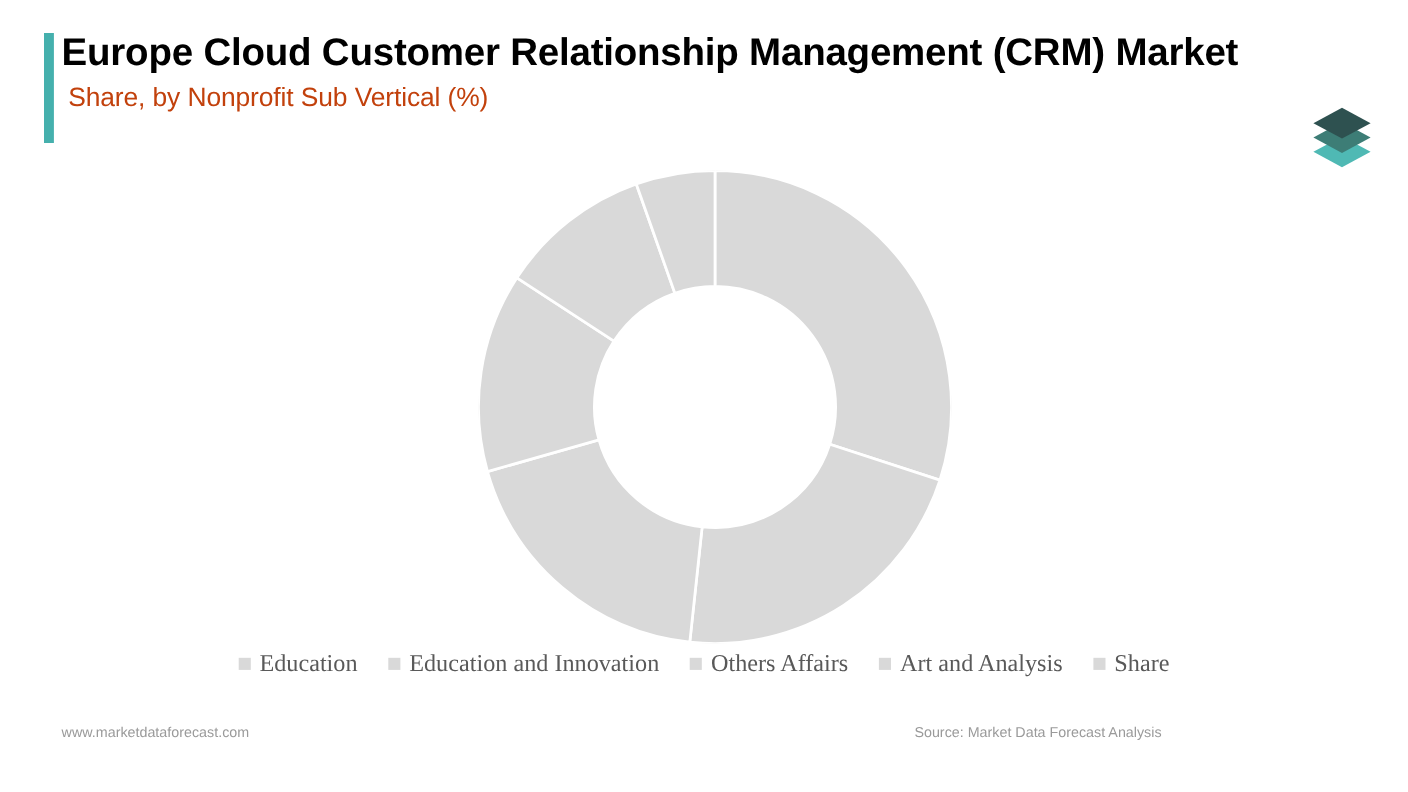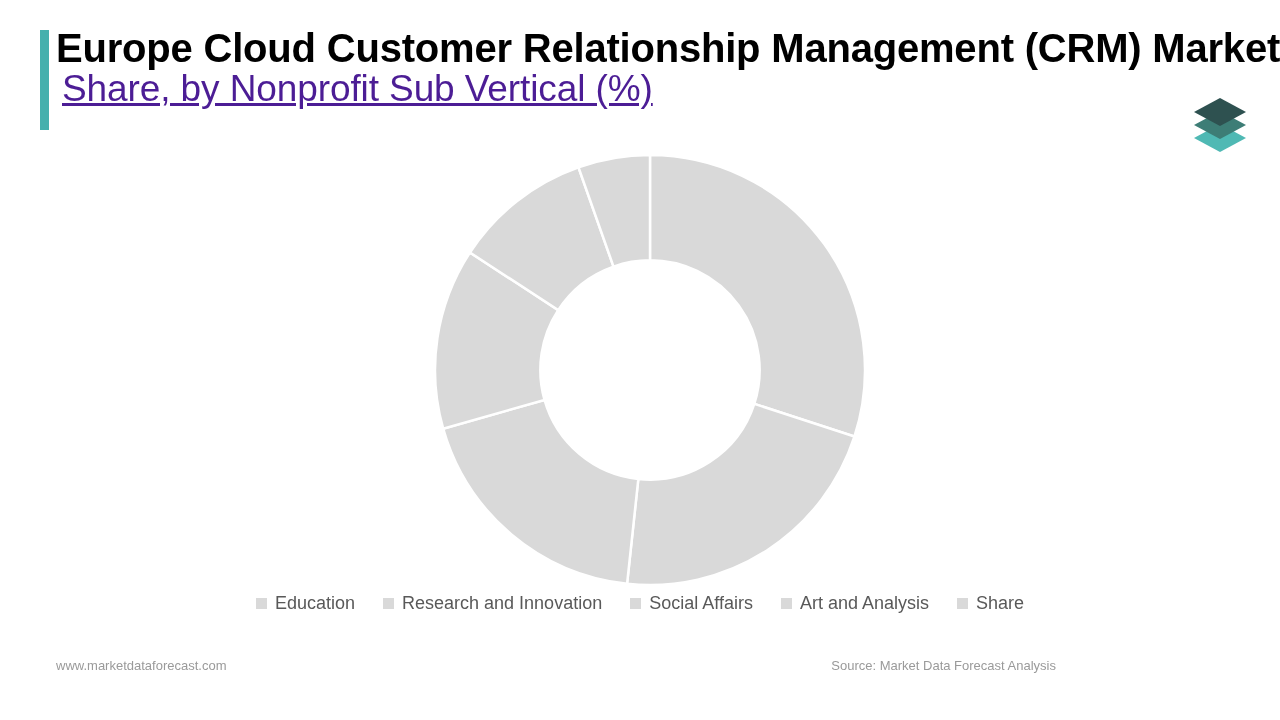--- a/index.html
+++ b/index.html
@@ -32,39 +32,38 @@
     height: 100px;
     background: #45b0ad;
   }
   .title-block {
     position: absolute;
     left: 16px;
     top: -4px;
     width: 1225px;
   }
   .title-line1 {
-    font-size: 40px;
+    font-size: 35px;
     line-height: 44px;
     font-weight: bold;
     color: #000000;
     white-space: nowrap;
     letter-spacing: -0.2px;
   }
   .title-line1 .region {
     font-weight: bold;
   }
   .title-line2 {
-    font-size: 37px;
+    font-size: 24px;
     line-height: 38px;
     font-weight: normal;
-    color: #4c1d95;
+    color: #c2410c;
     white-space: nowrap;
     padding-left: 6px;
     letter-spacing: -0.1px;
-    text-decoration: underline;
   }
 
   
   .logo {
     position: absolute;
     right: 28px;
     top: 94px;
     width: 64px;
     height: 62px;
   }
@@ -103,23 +102,24 @@
     white-space: nowrap;
   }
   .legend-swatch {
     width: 11px;
     height: 11px;
     background: #d9d9d9;
     display: inline-block;
     flex: 0 0 auto;
   }
   .legend-label {
-    font-size: 18px;
+    font-size: 22px;
     color: #595959;
     line-height: 22px;
+    font-family: Liberation Serif, serif;
   }
 
   
   .footer {
     position: absolute;
     left: 0;
     top: 655px;
     width: 1088px;
     height: 30px;
   }
@@ -177,25 +177,25 @@
   </div>
 </div>
 
 <div class="legend" id="legend">
     <div class="legend-item">
       <span class="legend-swatch" style="background: rgb(217, 217, 217);"></span>
       <span class="legend-label">Education</span>
     </div>
     <div class="legend-item">
       <span class="legend-swatch" style="background: rgb(217, 217, 217);"></span>
-      <span class="legend-label">Research and Innovation</span>
-    </div>
-    <div class="legend-item">
-      <span class="legend-swatch" style="background: rgb(217, 217, 217);"></span>
-      <span class="legend-label">Social Affairs</span>
+      <span class="legend-label">Education and Innovation</span>
+    </div>
+    <div class="legend-item">
+      <span class="legend-swatch" style="background: rgb(217, 217, 217);"></span>
+      <span class="legend-label">Others Affairs</span>
     </div>
     <div class="legend-item">
       <span class="legend-swatch" style="background: rgb(217, 217, 217);"></span>
       <span class="legend-label">Art and Analysis</span>
     </div>
     <div class="legend-item">
       <span class="legend-swatch" style="background: rgb(217, 217, 217);"></span>
       <span class="legend-label">Share</span>
     </div>
   </div>

